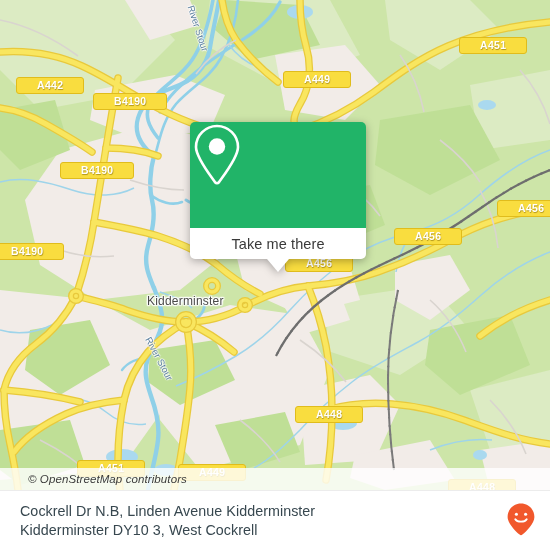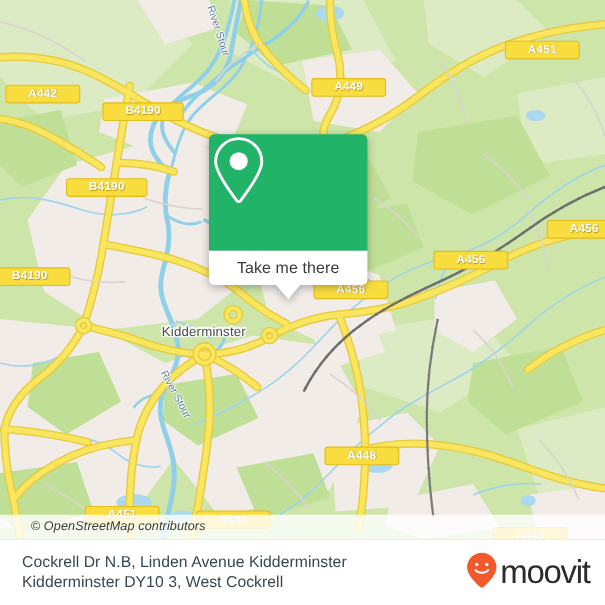--- a/index.html
+++ b/index.html
@@ -59,21 +59,21 @@
     display: flex; align-items: center;
   }
   #attrib span {
     font-size: 11.5px; color: #3c3c3c; padding-left: 28px;
     letter-spacing: .1px;
     font-style: italic;
   }
 
   
   #callout {
-    position: absolute; left: 190px; top: 122px; width: 144px;
+    position: absolute; left: 190px; top: 122px; width: 176px;
     filter: drop-shadow(0 2px 4px rgba(0,0,0,0.30));
   }
   #callout-head {
     background: #21b468;
     height: 106px;
     border-radius: 5px 5px 0 0;
     display: flex; align-items: center; justify-content: center;
   }
   #callout-foot {
     background: #ffffff;
@@ -321,21 +321,21 @@
 
       </g>
     </svg>
 
     <div class="maplabel town-label" style="left:147px; top:294px;">Kidderminster</div>
 
     <div class="maplabel river-label" style="left:196px; top:4px; transform: rotate(72deg); transform-origin: left top;">River Stour</div>
 
     <div class="maplabel river-label" style="left:153px; top:335px; transform: rotate(62deg); transform-origin: left top;">River Stour</div>
 
-    <div class="shield" style="left:5px;   top:77px;">A442</div>
+    <div class="shield" style="left:16px;   top:77px;">A442</div>
     <div class="shield" style="left:93px;  top:93px;">B4190</div>
     <div class="shield" style="left:283px; top:71px;">A449</div>
     <div class="shield" style="left:459px; top:37px;">A451</div>
     <div class="shield" style="left:60px;  top:162px;">B4190</div>
     <div class="shield" style="left:497px; top:200px;">A456</div>
     <div class="shield" style="left:394px; top:228px;">A456</div>
     <div class="shield" style="left:-10px; top:243px;">B4190</div>
     <div class="shield" style="left:285px; top:255px;">A456</div>
     <div class="shield" style="left:295px; top:406px;">A448</div>
     <div class="shield" style="left:77px;  top:460px;">A451</div>
@@ -369,17 +369,16 @@
     </div>
     <div id="brand">
       <span>
         <svg width="30" height="34" viewBox="0 0 30 34">
           <path d="M15 1.5 C7.6 1.5 1.6 7.5 1.6 14.9 C1.6 21 9.6 29.5 13.6 32.6 C14.4 33.3 15.6 33.3 16.4 32.6 C20.4 29.5 28.4 21 28.4 14.9 C28.4 7.5 22.4 1.5 15 1.5 Z" fill="#f1582c"></path>
           <circle cx="10.4" cy="12.2" r="1.55" fill="#ffffff"></circle>
           <circle cx="19.6" cy="12.2" r="1.55" fill="#ffffff"></circle>
           <path d="M9.3 17.2 C11.2 20.4 18.8 20.4 20.7 17.2" stroke="#ffffff" stroke-width="1.9" fill="none" stroke-linecap="round"></path>
         </svg>
       </span>
-      <span id="brand-word">moovit</span>
     </div>
   </div>
 
 </div>
 
 </body></html>

